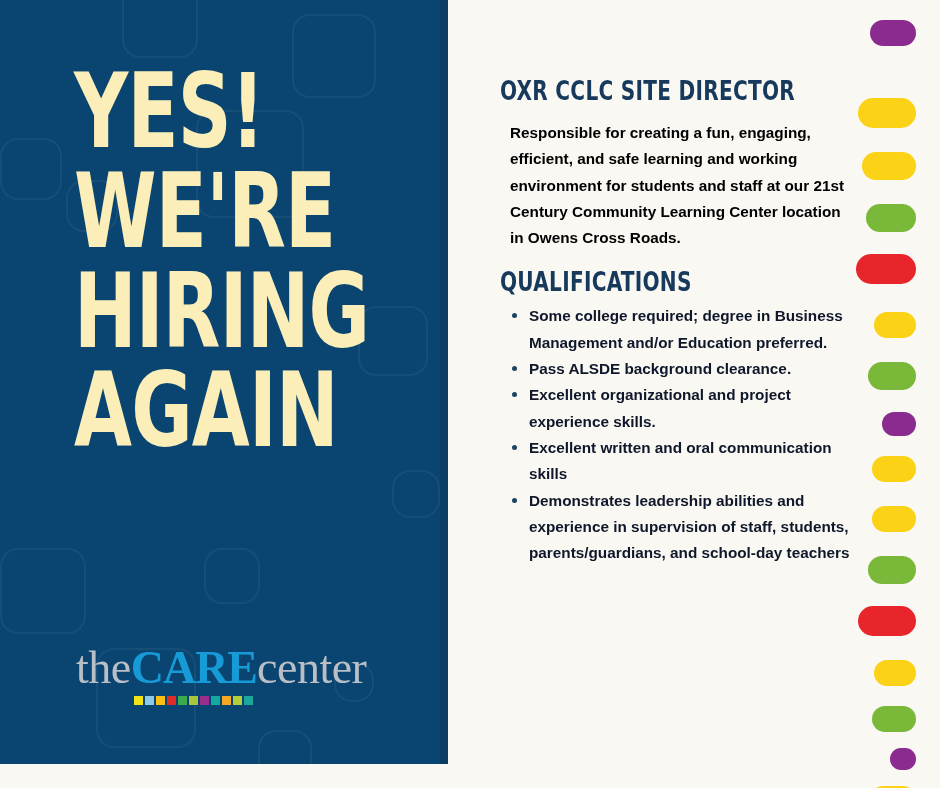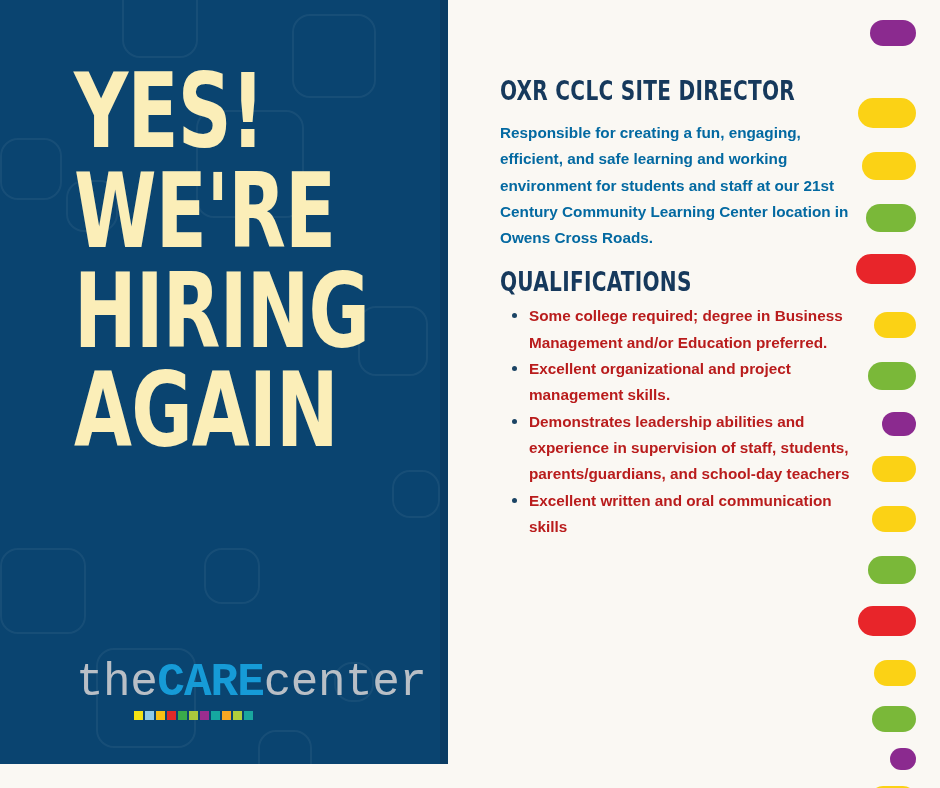--- a/index.html
+++ b/index.html
@@ -37,22 +37,22 @@
     transform-origin:left top;
     white-space:pre-line;
   }
   #headline .hl-line{display:block;}
 
   
   #logo{
     position:absolute;left:76px;top:645px;width:300px;
   }
   #logo-wordmark{
-    font-family:Liberation Mono, monospace;
-    font-size:46px;line-height:1;white-space:nowrap;margin-top:15px;
+    font-family:Liberation Serif, serif;
+    font-size:46px;line-height:1;white-space:nowrap;
   }
   .logo-the,.logo-center{color:#B9BFC6;font-weight:normal;letter-spacing:-0.5px;}
   .logo-care{color:#169BD7;font-weight:bold;letter-spacing:-1px;}
   #logo-squares{
     display:flex;gap:2px;margin-top:5px;margin-left:58px;
   }
   #logo-squares span{width:9px;height:9px;display:block;}
 
   
   #right-panel{
@@ -71,33 +71,33 @@
     transform:scaleX(0.86);
     transform-origin:left center;
   }
   #job-title{font-size:26px;margin:0 0 16px 0;line-height:1;}
   #qual-head{font-size:26px;margin:18px 0 8px 0;line-height:1;}
 
   #job-desc{
     font-size:15.3px;
     font-weight:bold;
     line-height:1.72;
-    color:#0369a1;
-    margin:0;
+    color:#000000;
+    margin:10px;
   }
   #qual-list{
     margin:0;padding:0;list-style:none;
   }
   #qual-list li{
     position:relative;
     padding-left:29px;
     font-size:15.3px;
     font-weight:bold;
     line-height:1.72;
-    color:#b91c1c;
+    color:#0f172a;
   }
   #qual-list li .bullet{
     position:absolute;left:12px;top:10px;
     width:5px;height:5px;border-radius:50%;
     background:#1B4464;
   }
 
   
   #bars{position:absolute;right:0;top:0;width:60px;height:788px;}
   .bar{
@@ -153,23 +153,24 @@
     <div id="left-edge-strip"></div>
   </div>
 
   <div id="right-panel">
     <div id="content">
       <h1 id="job-title" class="sec-head">OXR CCLC SITE DIRECTOR</h1>
       <p id="job-desc">Responsible for creating a fun, engaging, efficient, and safe learning and working environment for students and staff at our 21st Century Community Learning Center location in Owens Cross Roads.</p>
       <h2 id="qual-head" class="sec-head">QUALIFICATIONS</h2>
       <ul id="qual-list">
           <li><span class="bullet"></span><span>Some college required; degree in Business Management and/or Education preferred.</span></li>
-          <li><span class="bullet"></span><span>Excellent organizational and project management skills.</span></li>
+          <li><span class="bullet"></span><span>Pass ALSDE background clearance.</span></li>
+          <li><span class="bullet"></span><span>Excellent organizational and project experience skills.</span></li>
+          <li><span class="bullet"></span><span>Excellent written and oral communication skills</span></li>
           <li><span class="bullet"></span><span>Demonstrates leadership abilities and experience in supervision of staff, students, parents/guardians, and school-day teachers</span></li>
-          <li><span class="bullet"></span><span>Excellent written and oral communication skills</span></li>
         </ul>
     </div>
 
     <div id="bars">
         <div class="bar" style="background: rgb(139, 42, 143); top: 20px; height: 26px; width: 46px;"></div>
         <div class="bar" style="background: rgb(251, 210, 21); top: 98px; height: 30px; width: 58px;"></div>
         <div class="bar" style="background: rgb(251, 210, 21); top: 152px; height: 28px; width: 54px;"></div>
         <div class="bar" style="background: rgb(122, 184, 57); top: 204px; height: 28px; width: 50px;"></div>
         <div class="bar" style="background: rgb(232, 37, 42); top: 254px; height: 30px; width: 60px;"></div>
         <div class="bar" style="background: rgb(251, 210, 21); top: 312px; height: 26px; width: 42px;"></div>

